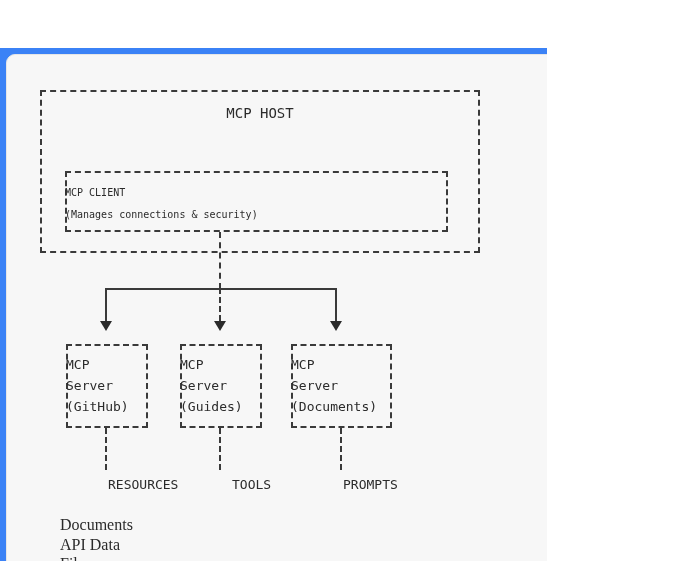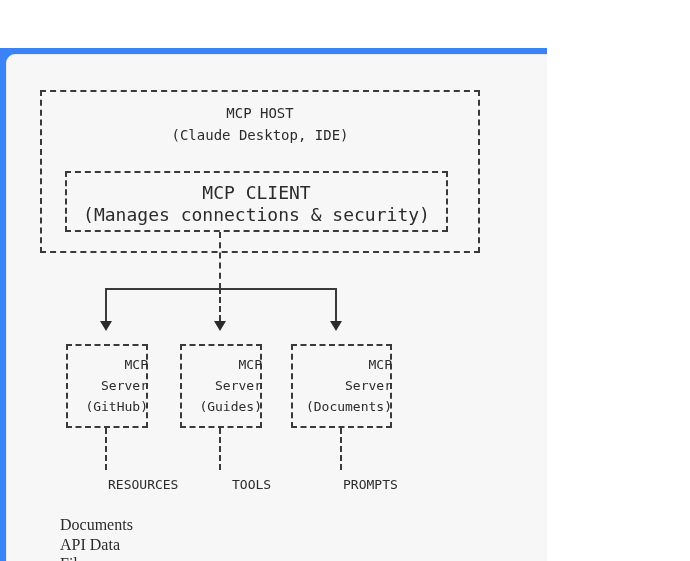--- a/index.html
+++ b/index.html
@@ -61,29 +61,29 @@
   }
 
   .host-title {
     left: 40px; top: 54px; width: 440px;
     text-align: center;
     font-size: 14px;
     line-height: 22px;
   }
   .client-title {
     left: 65px; top: 134px; width: 383px;
-    text-align: center;
-    font-size: 18px;
+    text-align: left;
+    font-size: 10px;
     line-height: 22px;
   }
 
   .srv-text {
     position: absolute;
     top: 306px;
-    text-align: right;
+    text-align: left;
     font-size: 13px;
     line-height: 21px;
     color: #2b2b2b;
     white-space: pre;
     font-family: "DejaVu Sans Mono", "Liberation Mono", monospace;
   }
   .srv-text-1 { left: 66px;  width: 82px; }
   .srv-text-2 { left: 180px; width: 82px; }
   .srv-text-3 { left: 291px; width: 101px; }
 
@@ -159,21 +159,21 @@
   .stub-2 { left: 219px; }
   .stub-3 { left: 340px; }
 </style>
 </head>
 <body>
 
 <div id="canvas">
   <div class="card"></div>
 
   <div class="abs dbox host-box"></div>
-  <div class="txt host-title"><span>MCP HOST</span><br><span>(Claude Desktop, IDE)</span></div>
+  <div class="txt host-title"><span>MCP HOST</span><br></div>
 
   <div class="abs dbox client-box"></div>
   <div class="txt client-title"><span>MCP CLIENT</span><br><span>(Manages connections &amp; security)</span></div>
 
   <div class="vline-dashed stem"></div>
   <div class="hline-solid branch-bar"></div>
   <div class="vline-solid drop drop-1"></div>
   <div class="vline-dashed drop drop-2"></div>
   <div class="vline-solid drop drop-3"></div>
   <div class="arrow arrow-1"></div>

